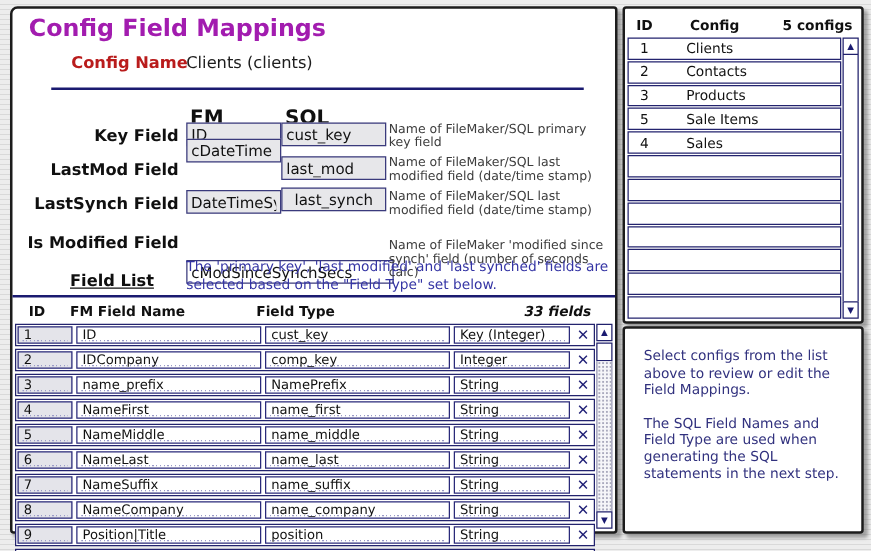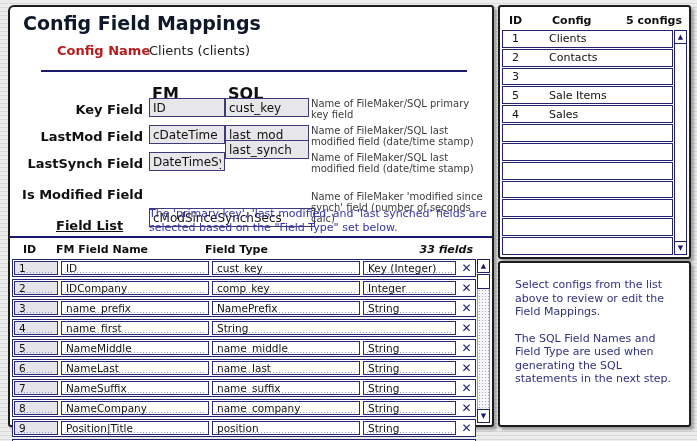--- a/index.html
+++ b/index.html
@@ -10,21 +10,21 @@
     font-family:"DejaVu Sans","Liberation Sans",sans-serif;
     -webkit-font-smoothing:antialiased;
   }
   .panel{position:absolute;background:#fff;border:2px solid #1c1c1c;
     box-shadow:3px 3px 3px rgba(100,100,100,.55);}
   #main-panel{left:8px;top:5px;width:482px;height:418px;border-radius:6px 3px 3px 3px;}
   #config-panel{left:498px;top:5px;width:189px;height:250px;border-radius:3px;}
   #info-panel{left:498px;top:261px;width:189px;height:162px;border-radius:3px;}
 
   
-  .title{position:absolute;left:13px;top:5px;font-size:19px;font-weight:bold;color:#0f172a;}
+  .title{position:absolute;left:13px;top:5px;font-size:19px;font-weight:bold;color:#a21caf;}
   .cfg-label{position:absolute;left:47px;top:36px;font-weight:bold;font-size:13px;color:#b91c1c;}
   .cfg-value{position:absolute;left:139px;top:36px;font-size:13px;color:#1d1d1d;}
   .hline{position:absolute;left:31px;top:63px;width:426px;height:2px;background:#1a1a70;}
   .colhead{position:absolute;top:77px;font-weight:bold;font-size:16px;color:#101010;text-decoration:underline;}
   #fm-head{left:142px;} #sql-head{left:218px;}
 
   .flabel{position:absolute;left:0;width:133px;text-align:right;font-weight:bold;font-size:13px;color:#101010;white-space:nowrap;}
   .finput{position:absolute;height:17px;border:1px solid #3a3a7c;background:#e7e7ea;
     font-size:12px;padding:0 3px;font-family:inherit;color:#111;box-sizing:content-box;}
   .finput.fm{left:139px;width:68px;}
@@ -91,27 +91,27 @@
 
   <div class="colhead" id="fm-head">FM</div>
   <div class="colhead" id="sql-head">SQL</div>
 
   <div class="flabel" style="top:95px">Key Field</div>
   <input class="finput fm" style="top: 91px;" value="ID">
   <input class="finput sql" style="top: 91px;" value="cust_key">
   <div class="fdesc" style="top:91px">Name of FileMaker/SQL primary key field</div>
 
   <div class="flabel" style="top:122px">LastMod Field</div>
-  <input class="finput fm" style="top: 118px;" value="cDateTime">
+  <input class="finput fm" style="top: 104px;" value="cDateTime">
   <input class="finput sql" style="top: 118px;" value="last_mod">
   <div class="fdesc" style="top:118px">Name of FileMaker/SQL last modified field (date/time stamp)</div>
 
   <div class="flabel" style="top:149px">LastSynch Field</div>
   <input class="finput fm" style="top: 145px;" value="DateTimeSy">
-  <input class="finput sql" style="top: 133px;" value="last_synch">
+  <input class="finput sql" style="top: 143px; text-align: center;" value="last_synch">
   <div class="fdesc" style="top:145px">Name of FileMaker/SQL last modified field (date/time stamp)</div>
 
   <div class="flabel" style="top:180px">Is Modified Field</div>
   <input class="finput wide" style="top: 177px; margin-top: 24px;" value="cModSinceSynchSecs">
   <div class="fdesc" style="top:184px">Name of FileMaker 'modified since synch' field (number of seconds calc)</div>
 
   <div class="note">The 'primary key', 'last modified' and 'last synched' fields are selected based on the "Field Type" set below.</div>
   <div class="fieldlist-head">Field List</div>
 
   <div class="ftable">
@@ -142,20 +142,21 @@
   <div class="ft-row">
     <div class="c c-id">3</div>
     <div class="c c-sql">name_prefix</div>
     <div class="c c-fm">NamePrefix</div>
     <div class="c c-type">String</div>
     <div class="c-x">✕</div>
   </div>
 
   <div class="ft-row">
     <div class="c c-id">4</div>
+    <div class="c c-fm">NameFirst</div>
     <div class="c c-sql">name_first</div>
     <div class="c c-type">String</div>
     <div class="c-x">✕</div>
   </div>
 
   <div class="ft-row">
     <div class="c c-id">5</div>
     <div class="c c-fm">NameMiddle</div>
     <div class="c c-sql">name_middle</div>
     <div class="c c-type">String</div>
@@ -225,20 +226,21 @@
     <div class="rnm">Clients</div>
   </div>
 
   <div class="cp-row">
     <div class="rid">2</div>
     <div class="rnm">Contacts</div>
   </div>
 
   <div class="cp-row">
     <div class="rid">3</div>
+    <div class="rnm">Products</div>
   </div>
 
   <div class="cp-row">
     <div class="rid">5</div>
     <div class="rnm">Sale Items</div>
   </div>
 
   <div class="cp-row">
     <div class="rid">4</div>
     <div class="rnm">Sales</div>

